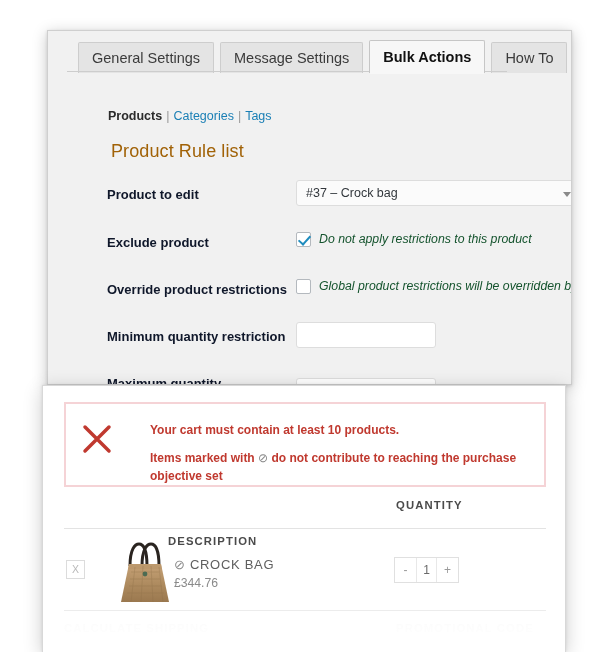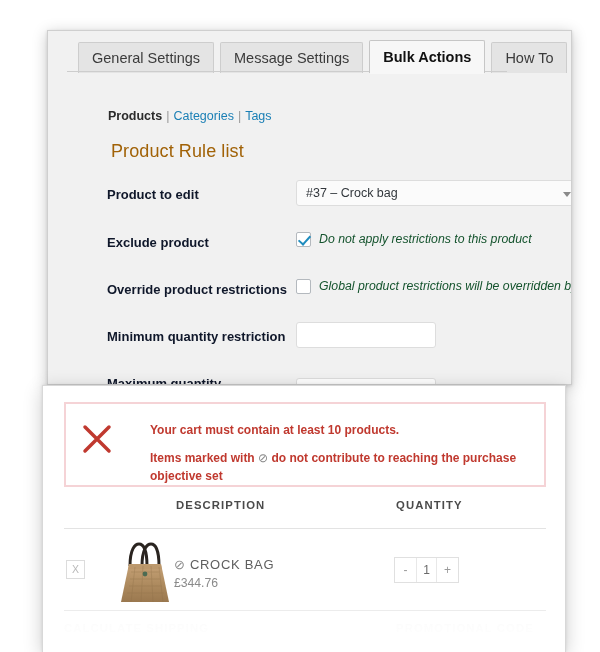--- a/index.html
+++ b/index.html
@@ -224,21 +224,21 @@
     border-bottom: 1px solid #e3e3e3;
   }
   .th {
     position: absolute;
     top: 0;
     font-size: 11.3px;
     font-weight: bold;
     letter-spacing: 1.1px;
     color: #4a4a4a;
   }
-  .th.desc { left: 112px; }
+  .th.desc { left: 104px; margin-top: 36px; }
   .th.qty  { left: 332px; }
 
   .cart-row {
     position: relative;
     height: 82px;
     border-bottom: 1px solid #ececec;
   }
   .rm-btn {
     position: absolute;
     left: 2px; top: 31px;

